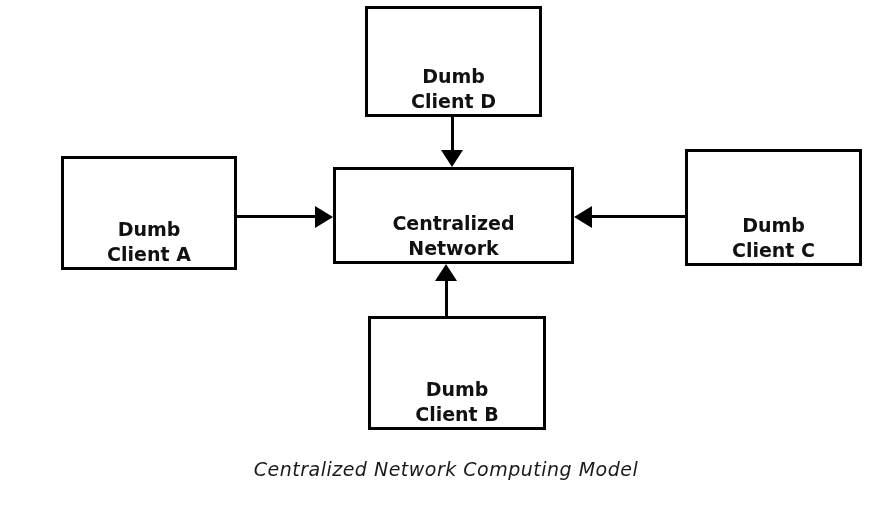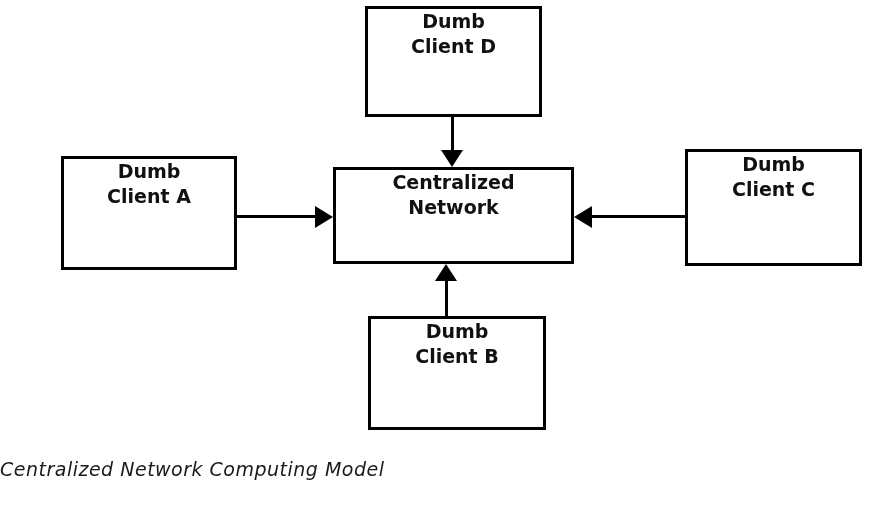--- a/index.html
+++ b/index.html
@@ -14,21 +14,21 @@
     background: #ffffff;
     font-family: "DejaVu Sans", "Liberation Sans", sans-serif;
     overflow: hidden;
   }
   .node {
     position: absolute;
     box-sizing: border-box;
     border: 3px solid #000000;
     background: #ffffff;
     display: flex;
-    align-items: flex-start;
+    align-items: flex-end;
     justify-content: center;
   }
   .node-label {
     font-weight: bold;
     font-size: 19px;
     line-height: 1.32;
     color: #111111;
     text-align: center;
     white-space: pre-line;
   }
@@ -82,21 +82,21 @@
   .arrow-c-head { left: 574px; top: 206px; }
   
   .arrow-b-line { left: 445px; top: 280px; height: 36px; }
   .arrow-b-head { left: 435px; top: 264px; }
 
   .caption {
     position: absolute;
     left: 0;
     top: 458px;
     width: 892px;
-    text-align: left;
+    text-align: center;
     font-style: italic;
     font-size: 19px;
     color: #1a1a1a;
     letter-spacing: 0.5px;
   }
 </style>
 </head>
 <body>
 
 <div class="canvas">

